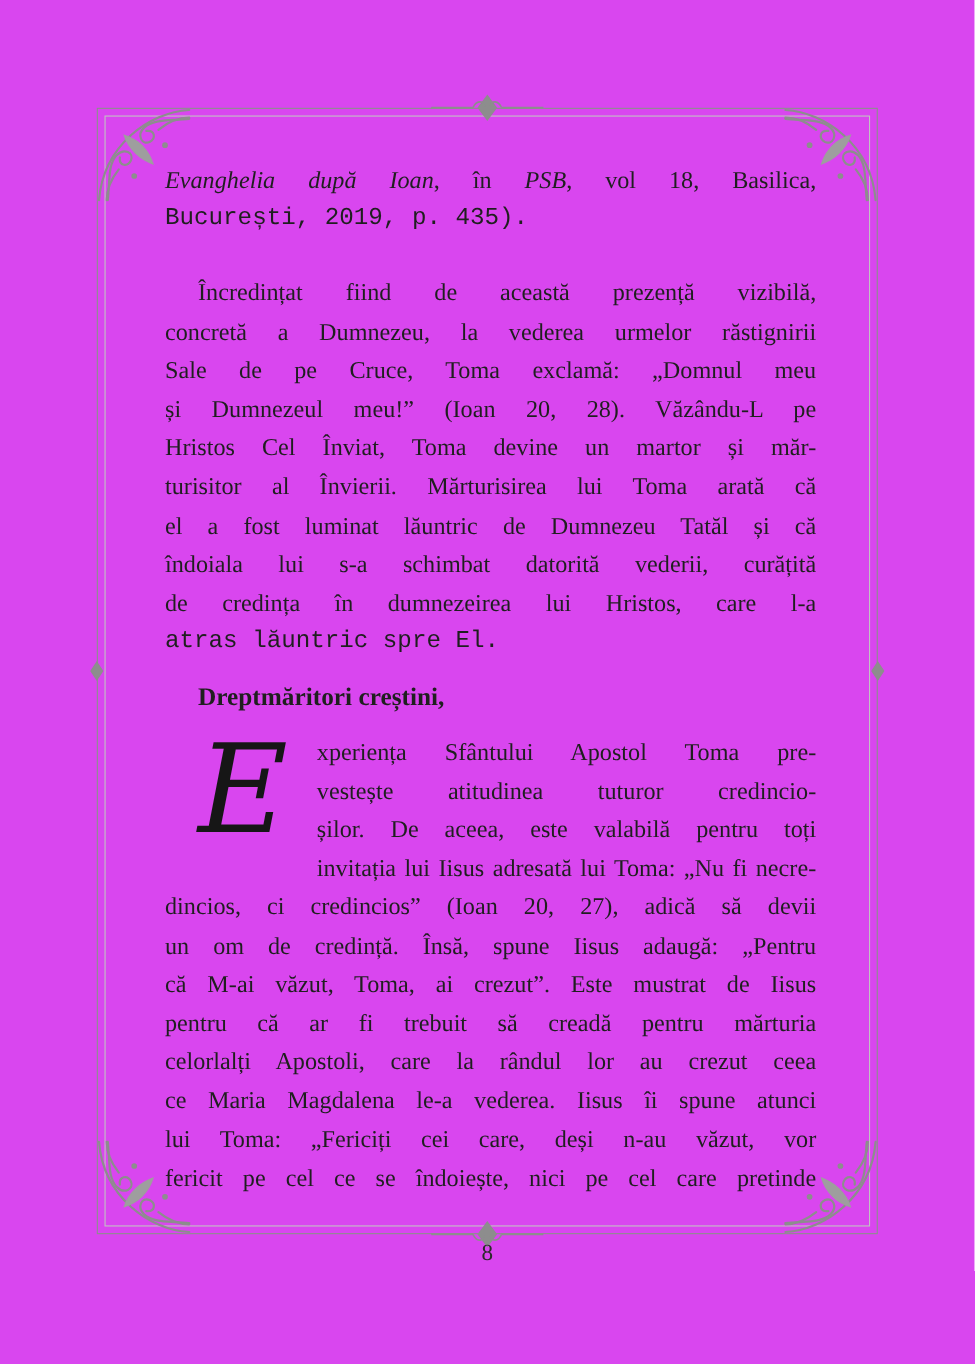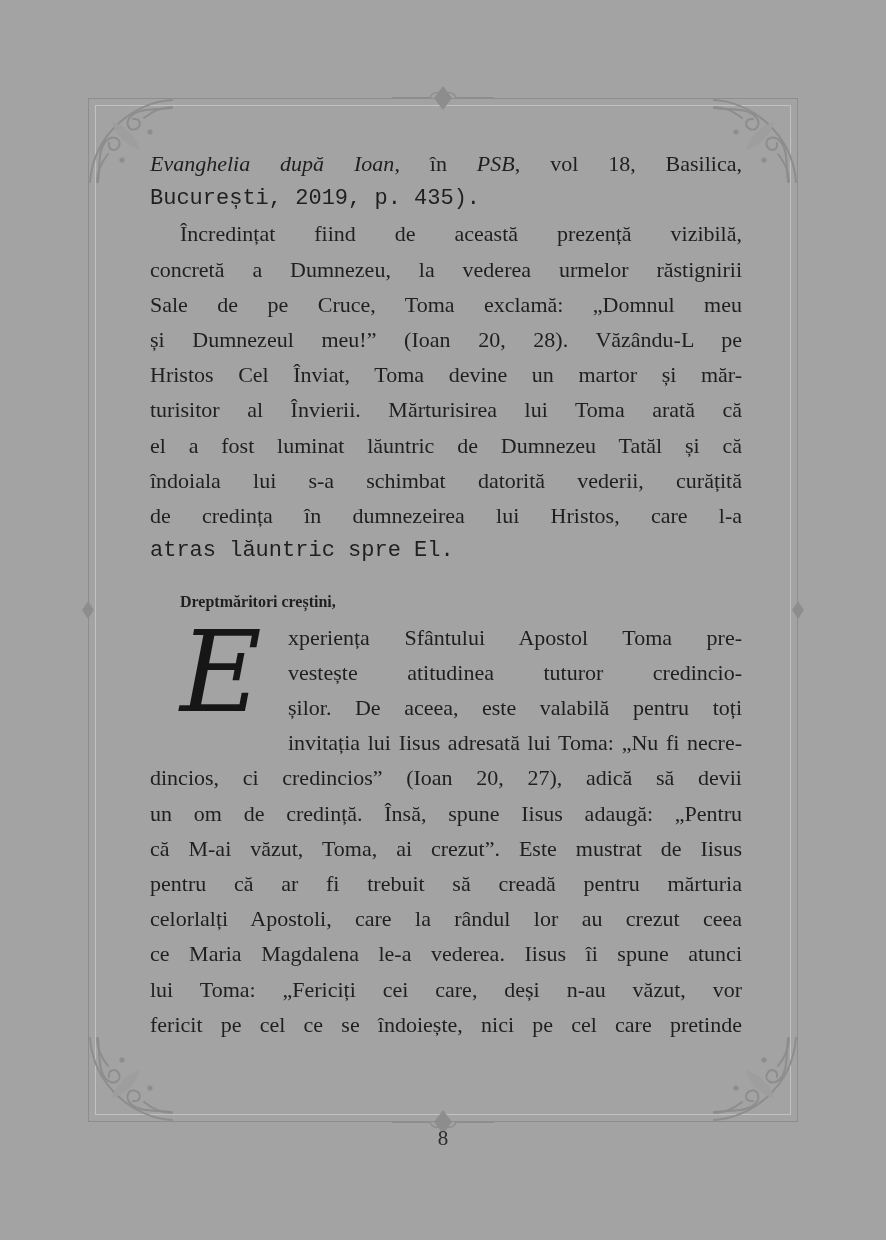--- a/index.html
+++ b/index.html
@@ -1,40 +1,40 @@
 <!DOCTYPE html>
 <html style="--text-color: #1f1f1f; --frame-color: #8d8d8d;"><head>
 <meta charset="utf-8">
 <style>
   html,body{margin:0;padding:0;background:#ffffff;}
   .page{
-    position:relative;width:886px;height:1240px;background:#a3a3a3;
+    position:relative;width:886px;height:1240px;background:#d946ef;
     font-family:"Liberation Serif","DejaVu Serif",serif;
     color:var(--text-color,#1f1f1f);overflow:hidden;
   }
   .frame-outer{position:absolute;left:88px;top:98px;width:710px;height:1024px;border:1.5px solid var(--frame-color,#8d8d8d);box-sizing:border-box;}
   .frame-inner{position:absolute;left:95px;top:105px;width:696px;height:1010px;border:1px solid #c2c2c2;box-sizing:border-box;}
   .corner{position:absolute;width:92px;height:92px;}
   .corner.tl{left:84px;top:94px;}
   .corner.tr{left:710px;top:94px;transform:scaleX(-1);}
   .corner.bl{left:84px;top:1034px;transform:scaleY(-1);}
   .corner.br{left:710px;top:1034px;transform:scale(-1,-1);}
   .finial{position:absolute;width:110px;height:26px;left:388px;}
   .finial.top{top:85px;}
   .finial.bottom{top:1109px;transform:scaleY(-1);}
   .side-diamond{position:absolute;width:14px;height:20px;top:600px;}
   .side-diamond.left{left:81px;}
   .side-diamond.right{left:791px;}
   .text-block{position:absolute;left:150px;top:146px;width:592px;font-size:22px;line-height:35.2px;text-rendering:optimizeLegibility;}
   .para{margin:0;}
   .line{text-align:justify;text-align-last:justify;-moz-text-align-last:justify;white-space:normal;}
   .line.lastline{text-align-last:left;font-family:Liberation Mono, monospace;-moz-text-align-last:left;}
-  .line.indent{text-indent:30px;}
+  .line.indent{text-indent:30px;margin-top:32px;}
   .it{font-style:italic;}
-  .heading{font-size:16px;font-weight:bold;margin:16px 0 0 0;text-indent:30px;line-height:35.2px;}
+  .heading{font-size:23px;font-weight:bold;margin:16px 0 14px 0;text-indent:30px;line-height:35.2px;}
   .dropcap{
     float:left;width:126px;height:104px;margin:2px 4px 0 8px;
     font-size:112px;line-height:100px;font-style:italic;text-align:center;
     font-family:"DejaVu Serif","Liberation Serif",serif;color:#161616;
   }
   .page-number{position:absolute;left:0;top:1126px;width:100%;text-align:center;font-size:21px;color:#2a2a2a;}
   .symdefs{position:absolute;width:0;height:0;overflow:hidden;}
 </style>
 </head>
 <body>

